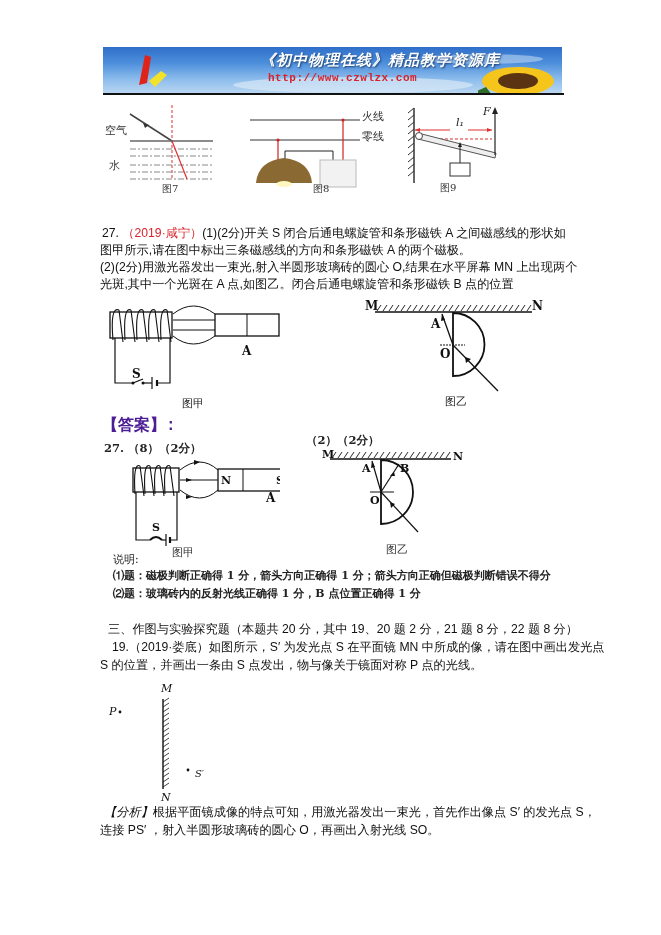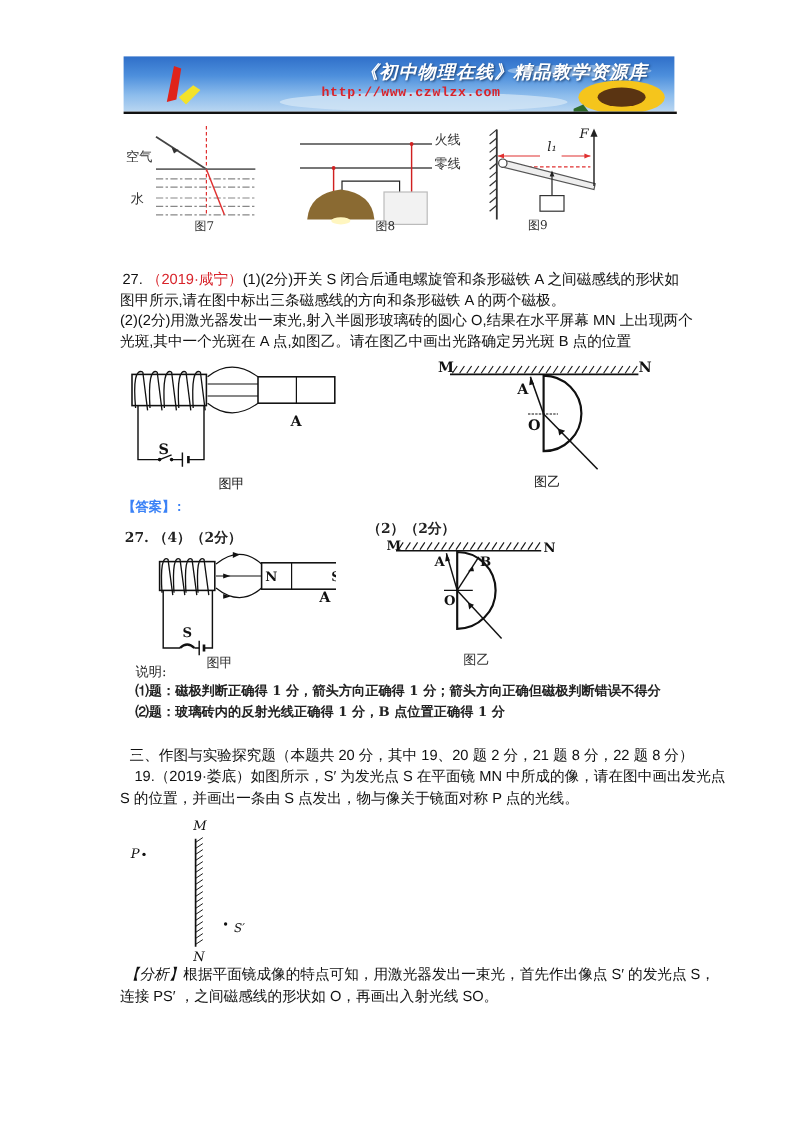--- a/index.html
+++ b/index.html
@@ -4,29 +4,29 @@
 <style>
   html, body { margin: 0; padding: 0; background: #ffffff; }
   body { width: 661px; height: 935px; position: relative; overflow: hidden;
          font-family: "DejaVu Sans", sans-serif; color: #111; }
   .abs { position: absolute; }
   
   #banner { left: 103px; top: 47px; width: 459px; height: 46px;
             background: linear-gradient(180deg, #2f6fc9 0%, #4d8fdc 35%, #8cbcec 70%, #b9d6f1 100%);
             overflow: hidden; }
   #banner-rule { left: 103px; top: 93px; width: 461px; height: 2px; background: #111; }
-  .banner-title { left: 117px; top: 4px; width: 320px; text-align: right; color: #ffffff;
+  .banner-title { left: 117px; top: 4px; width: 320px; text-align: center; color: #ffffff;
                   font-family: "DejaVu Serif", serif; font-size: 15px; font-weight: bold; font-style: italic;
                   letter-spacing: 1px; text-shadow: 1px 1px 2px #1a3d6e; }
   .banner-url { left: 165px; top: 25px; color: #d8232a; font-family: Liberation Mono, monospace;
                 font-size: 11px; font-weight: bold; letter-spacing: 0.5px; }
   .txt { font-size: 12.2px; line-height: 17.5px; white-space: nowrap; font-family: Liberation Sans, sans-serif; }
   .red { color: #d8232a; }
   .cap { font-size: 11px; color: #333; font-family: "DejaVu Serif", serif; }
-  .answer-tag { color: #3b82f6; font-weight: bold; font-size: 11px; font-family: Liberation Mono, monospace; }
+  .answer-tag { color: #4c1d95; font-weight: bold; font-size: 16px; font-family: Liberation Mono, monospace; }
   .bold-serif { font-family: "DejaVu Serif", serif; font-weight: bold; font-size: 11.5px; color: #222; }
   .note { font-family: "DejaVu Serif", serif; font-size: 11px; color: #222; white-space: nowrap; font-weight: bold; }
   svg text { font-family: "DejaVu Serif", serif; }
 </style>
 </head>
 <body>
 
 <div id="banner" class="abs">
   <svg class="abs" style="left:0;top:0" width="459" height="46">
     <ellipse cx="250" cy="38" rx="120" ry="8" fill="#d7e8f7" opacity="0.7"></ellipse>
@@ -114,21 +114,21 @@
   <text x="56" y="23" font-size="11" font-style="italic" fill="#222">l₁</text>
   <text x="40" y="88" font-size="10" fill="#333">图9</text>
 </svg>
 
 <div class="abs txt" style="left:102px;top:225px">
   <span>27.</span>
   <span class="red">（2019·咸宁）</span><span>(1)(2分)开关 S 闭合后通电螺旋管和条形磁铁 A 之间磁感线的形状如</span>
 </div>
 <div class="abs txt" style="left:100px;top:242px">图甲所示,请在图中标出三条磁感线的方向和条形磁铁 A 的两个磁极。</div>
 <div class="abs txt" style="left:100px;top:259px">(2)(2分)用激光器发出一束光,射入半圆形玻璃砖的圆心 O,结果在水平屏幕 MN 上出现两个</div>
-<div class="abs txt" style="left:100px;top:276px">光斑,其中一个光斑在 A 点,如图乙。请在图乙中画出光路确定另光斑 B 点的位置</div>
+<div class="abs txt" style="left:100px;top:276px">光斑,其中一个光斑在 A 点,如图乙。闭合后通电螺旋管和条形磁铁 B 点的位置</div>
 
 <svg class="abs" style="left:105px;top:300px" width="190" height="112">
   <rect x="5" y="12" width="62" height="26" fill="#fff" stroke="#111" stroke-width="1.3"></rect>
   <g fill="none" stroke="#111" stroke-width="1.1">
     <path d="M8 40 Q5 6 14 10 M14 10 L18 42"></path>
     <path d="M20 40 Q18 6 26 10 M26 10 L30 42"></path>
     <path d="M32 40 Q30 6 38 10 M38 10 L42 42"></path>
     <path d="M44 40 Q42 6 50 10 M50 10 L54 42"></path>
     <path d="M56 40 Q54 6 62 10 M62 10 L66 42"></path>
   </g>
@@ -188,21 +188,21 @@
   <line x1="88" y1="47" x2="77" y2="16" stroke="#111" stroke-width="1.3"></line>
   <path d="M77 16 L76 23 L80 22 Z" fill="#111"></path>
   <line x1="88" y1="47" x2="133" y2="93" stroke="#111" stroke-width="1.3"></line>
   <path d="M100 59 L101 65 L106 61 Z" fill="#111"></path>
   <text x="66" y="30" font-size="12" font-weight="bold" fill="#111">A</text>
   <text x="75" y="60" font-size="12" font-weight="bold" fill="#111">O</text>
   <text x="80" y="107" font-size="11" fill="#222">图乙</text>
 </svg>
 
 <div class="abs answer-tag" style="left:102px;top:415px">【答案】:</div>
-<div class="abs bold-serif" style="left:104px;top:441px">27. （4）（2分）</div>
+<div class="abs bold-serif" style="left:104px;top:441px">27. （8）（2分）</div>
 <div class="abs bold-serif" style="left:306px;top:433px">（2）（2分）</div>
 
 <svg class="abs" style="left:130px;top:458px" width="150" height="90">
   <rect x="3" y="10" width="46" height="24" fill="#fff" stroke="#111" stroke-width="1.3"></rect>
   <g fill="none" stroke="#111" stroke-width="1.1">
     <path d="M5 36 Q3 4 10 8 M10 8 L14 38"></path>
     <path d="M15 36 Q13 4 20 8 M20 8 L24 38"></path>
     <path d="M25 36 Q23 4 30 8 M30 8 L34 38"></path>
     <path d="M35 36 Q33 4 40 8 M40 8 L44 38"></path>
   </g>
@@ -302,13 +302,13 @@
   </g>
   <text x="9" y="37" font-size="11" font-style="italic" fill="#111">P</text>
   <circle cx="20" cy="34" r="1.4" fill="#111"></circle>
   <circle cx="88" cy="92" r="1.4" fill="#111"></circle>
   <text x="95" y="99" font-size="10" font-style="italic" fill="#111">S′</text>
 </svg>
 
 <div class="abs txt" style="left:104px;top:804px">
   <span style="font-style:italic">【分析】</span><span>根据平面镜成像的特点可知，用激光器发出一束光，首先作出像点 S′ 的发光点 S，</span>
 </div>
-<div class="abs txt" style="left:100px;top:822px">连接 PS′ ，之间磁感线的形状如 O，再画出入射光线 SO。</div>
+<div class="abs txt" style="left:100px;top:822px">连接 PS′ ，射入半圆形玻璃砖的圆心 O，再画出入射光线 SO。</div>
 
 </body></html>

